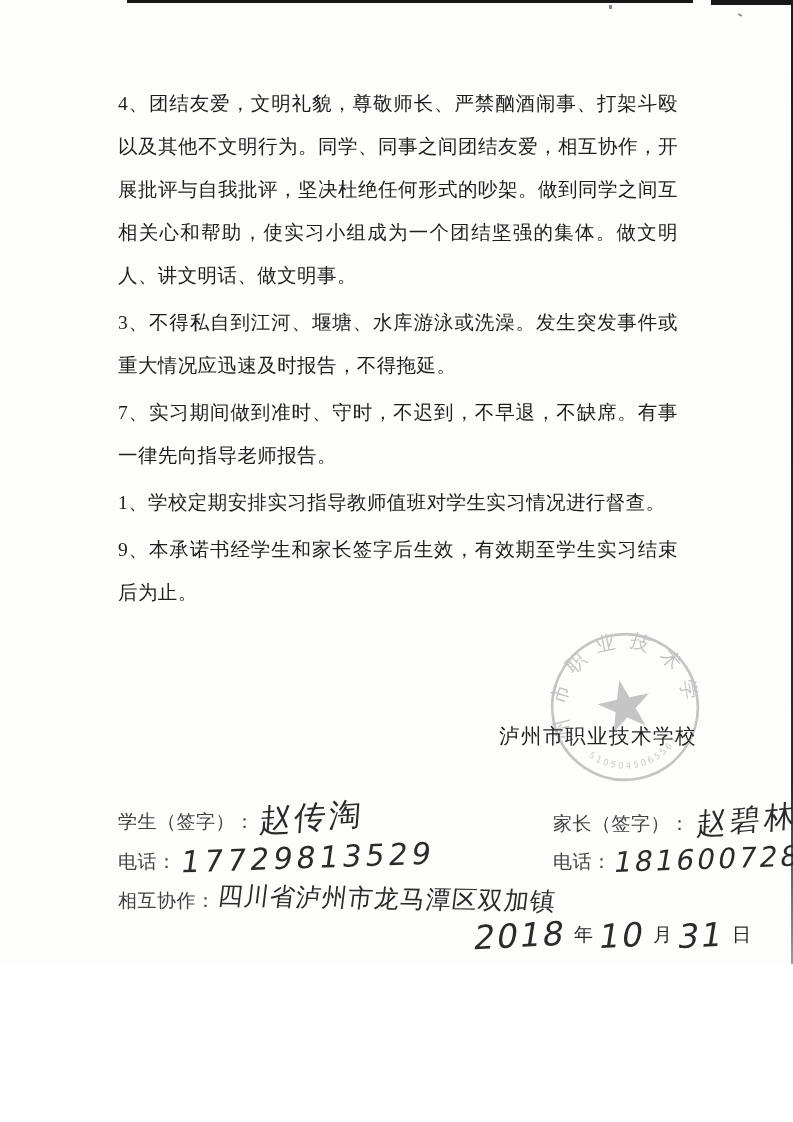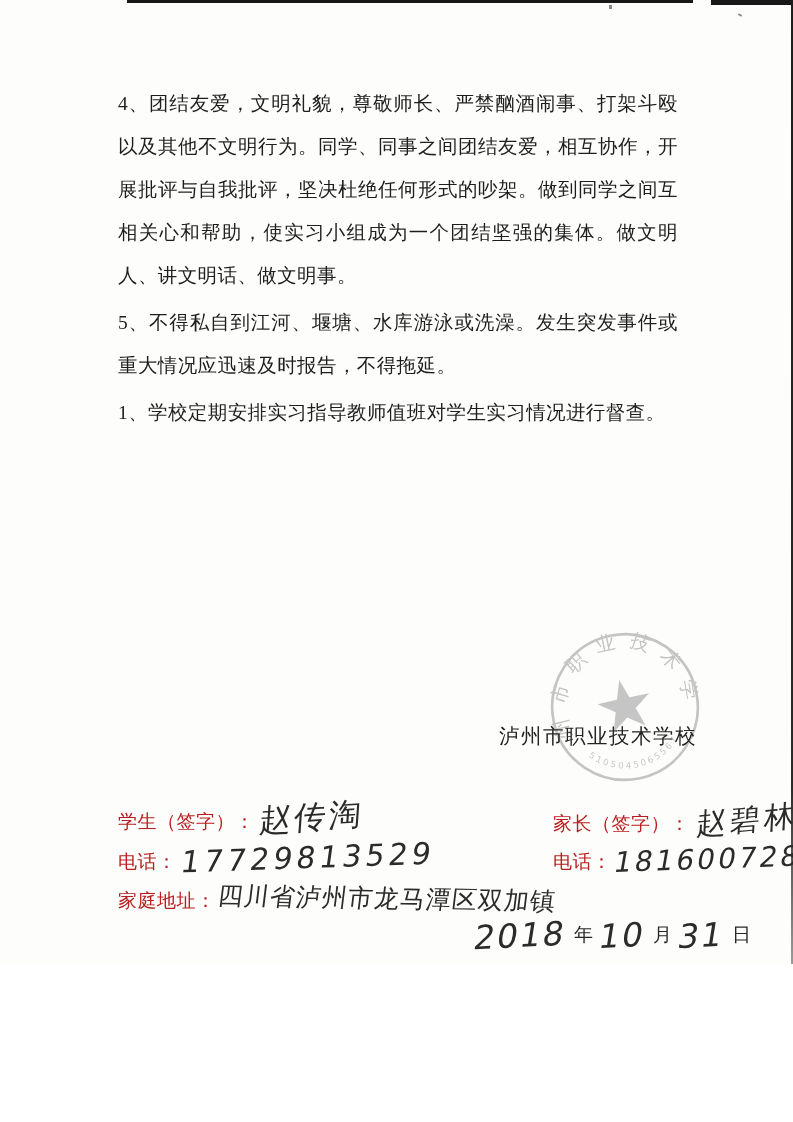--- a/index.html
+++ b/index.html
@@ -47,21 +47,21 @@
   
   .seal {
     position: absolute; left: 543px; top: 623px;
     width: 164px; height: 168px;
     transform: rotate(-12deg);
     z-index: 1; opacity: 0.95;
   }
 
   
   .sig-row { position: absolute; white-space: nowrap; }
-  .printed-label { font-size: 19px; color: #b91c1c; letter-spacing: 0.5px; }
+  .printed-label { font-size: 19px; color: #404040; letter-spacing: 0.5px; }
   .hand {
     font-family: "DejaVu Sans", sans-serif;
     color: #2b2b2b;
     display: inline-block;
   }
   .hand.student-name  { font-size: 32px; letter-spacing: 3px; transform: rotate(-4deg) skewX(-8deg); margin-left: 4px; }
   .hand.student-phone { font-size: 30px; letter-spacing: 4px; transform: rotate(-2deg) skewX(-10deg); margin-left: 4px; }
   .hand.address       { font-size: 25px; letter-spacing: 1px; transform: rotate(1deg) skewX(-6deg); margin-left: 2px; }
   .hand.parent-name   { font-size: 30px; letter-spacing: 4px; transform: rotate(-5deg) skewX(-8deg); margin-left: 6px; }
   .hand.parent-phone  { font-size: 28px; letter-spacing: 3px; transform: rotate(-2deg) skewX(-12deg); margin-left: 2px; }
@@ -85,22 +85,24 @@
 <div class="page">
 
   <div class="scan-bar left"></div>
   <div class="scan-bar right"></div>
   <div class="scan-edge-right"></div>
   <div class="scan-speck speck-a"></div>
   <div class="scan-speck speck-b"></div>
 
   <div class="body-text">
     <p>4、团结友爱，文明礼貌，尊敬师长、严禁酗酒闹事、打架斗殴以及其他不文明行为。同学、同事之间团结友爱，相互协作，开展批评与自我批评，坚决杜绝任何形式的吵架。做到同学之间互相关心和帮助，使实习小组成为一个团结坚强的集体。做文明人、讲文明话、做文明事。</p>
-    <p>5、不得私自到江河、堰塘、水库游泳或洗澡。发生突发事件或重大情况应迅速及时报告，不得拖延。</p>
+    <p>3、不得私自到江河、堰塘、水库游泳或洗澡。发生突发事件或重大情况应迅速及时报告，不得拖延。</p>
+    <p>7、实习期间做到准时、守时，不迟到，不早退，不缺席。有事一律先向指导老师报告。</p>
     <p>1、学校定期安排实习指导教师值班对学生实习情况进行督查。</p>
+    <p>9、本承诺书经学生和家长签字后生效，有效期至学生实习结束后为止。</p>
   </div>
 
   <svg class="seal" viewBox="0 0 160 160" aria-hidden="true">
     <circle cx="80" cy="80" r="71" fill="none" stroke="#c2c2c2" stroke-width="2.6"></circle>
     <defs>
       <path id="sealTopArc" d="M 29.8 109 A 58 58 0 1 1 130.2 109" fill="none"></path>
       <path id="sealBottomArc" d="M 23.6 100.5 A 60 60 0 0 0 136.4 100.5" fill="none"></path>
     </defs>
     <text font-size="19" fill="#c0c0c0" letter-spacing="12" font-family="Liberation Serif, serif">
       <textPath href="#sealTopArc" startOffset="50%" text-anchor="middle">泸州市职业技术学校</textPath>
@@ -113,21 +115,21 @@
 
   <div class="school-name">泸州市职业技术学校</div>
 
   <div class="sig-row" style="left:118px; top:796px;">
     <span class="printed-label">学生（签字）：</span><span class="hand student-name">赵传淘</span>
   </div>
   <div class="sig-row" style="left:118px; top:840px;">
     <span class="printed-label">电话：</span><span class="hand student-phone">17729813529</span>
   </div>
   <div class="sig-row" style="left:118px; top:882px;">
-    <span class="printed-label">家庭地址：</span><span class="hand address">四川省泸州市龙马潭区双加镇</span>
+    <span class="printed-label">相互协作：</span><span class="hand address">四川省泸州市龙马潭区双加镇</span>
   </div>
 
   <div class="sig-row" style="left:553px; top:800px;">
     <span class="printed-label">家长（签字）：</span><span class="hand parent-name">赵碧林</span>
   </div>
   <div class="sig-row" style="left:553px; top:842px;">
     <span class="printed-label">电话：</span><span class="hand parent-phone">18160072886</span>
   </div>
 
   <div class="date-row">

